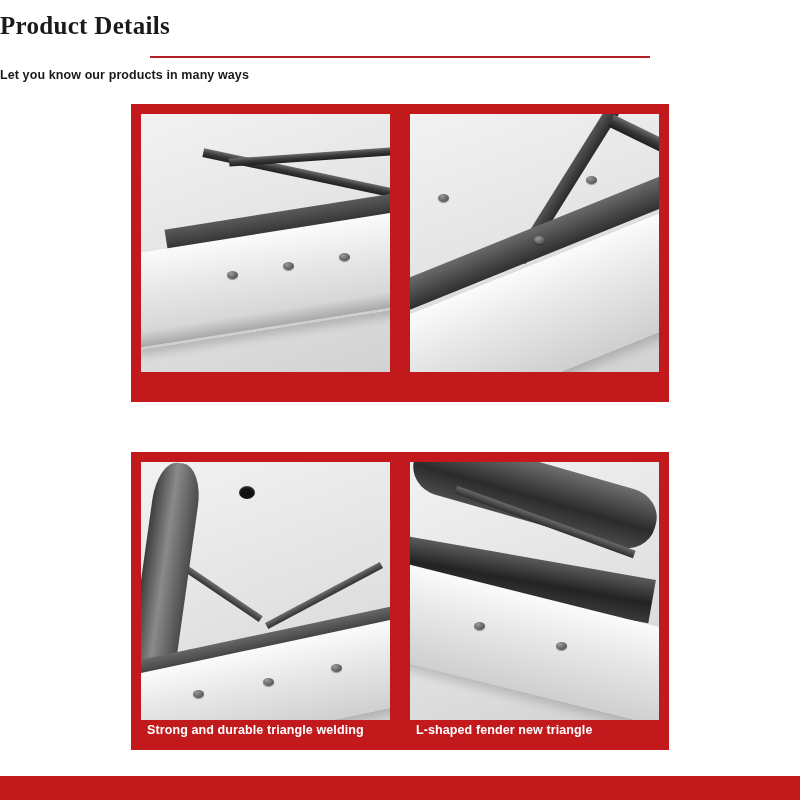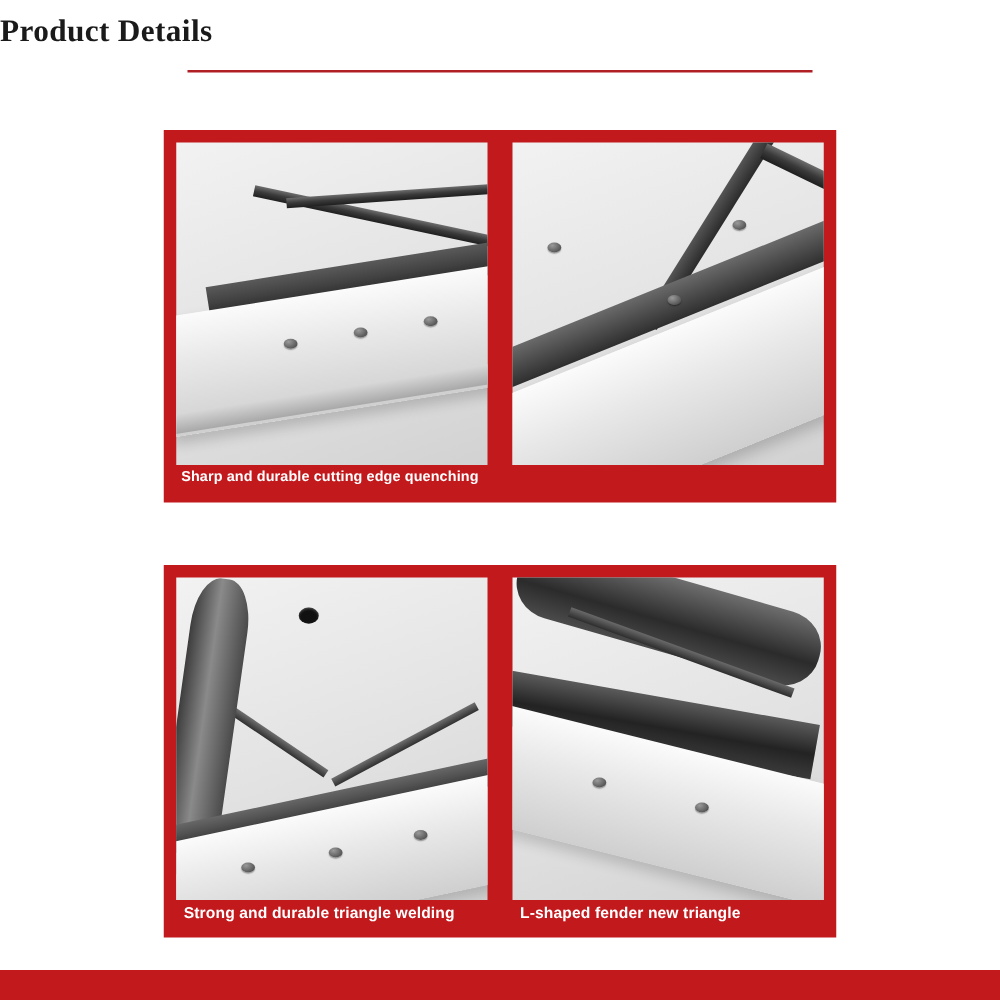--- a/index.html
+++ b/index.html
@@ -261,38 +261,38 @@
   }
 </style>
 </head>
 <body>
 
 <div class="page">
 
   <div class="header">
     <h1 class="page-title">Product Details</h1>
     <div class="title-rule"></div>
+    <div class="subtitle">Let you know our products in many ways</div>
   </div>
 
   <div class="grid">
 
     <div class="row first">
 
       <div class="card small">
         <div class="photo">
           <div class="dark-bar p1-strutA"></div>
           <div class="dark-bar p1-strutB"></div>
           <div class="dark-bar p1-top"></div>
           <div class="metal p1-blade"></div>
           <div class="p1-edge"></div>
           <div class="rivet" style="left:86px; top:157px;"></div>
           <div class="rivet" style="left:142px; top:148px;"></div>
           <div class="rivet" style="left:198px; top:139px;"></div>
         </div>
-        <div class="caption">Sharp and durable cutting edge quenching</div>
       </div>
 
       <div class="card small">
         <div class="photo">
           <div class="dark-bar p2-brace1"></div>
 
           <div class="dark-bar p2-brace3"></div>
           <div class="dark-bar p2-angle"></div>
           <div class="metal p2-blade"></div>
           <div class="rivet" style="left:28px; top:80px;"></div>

